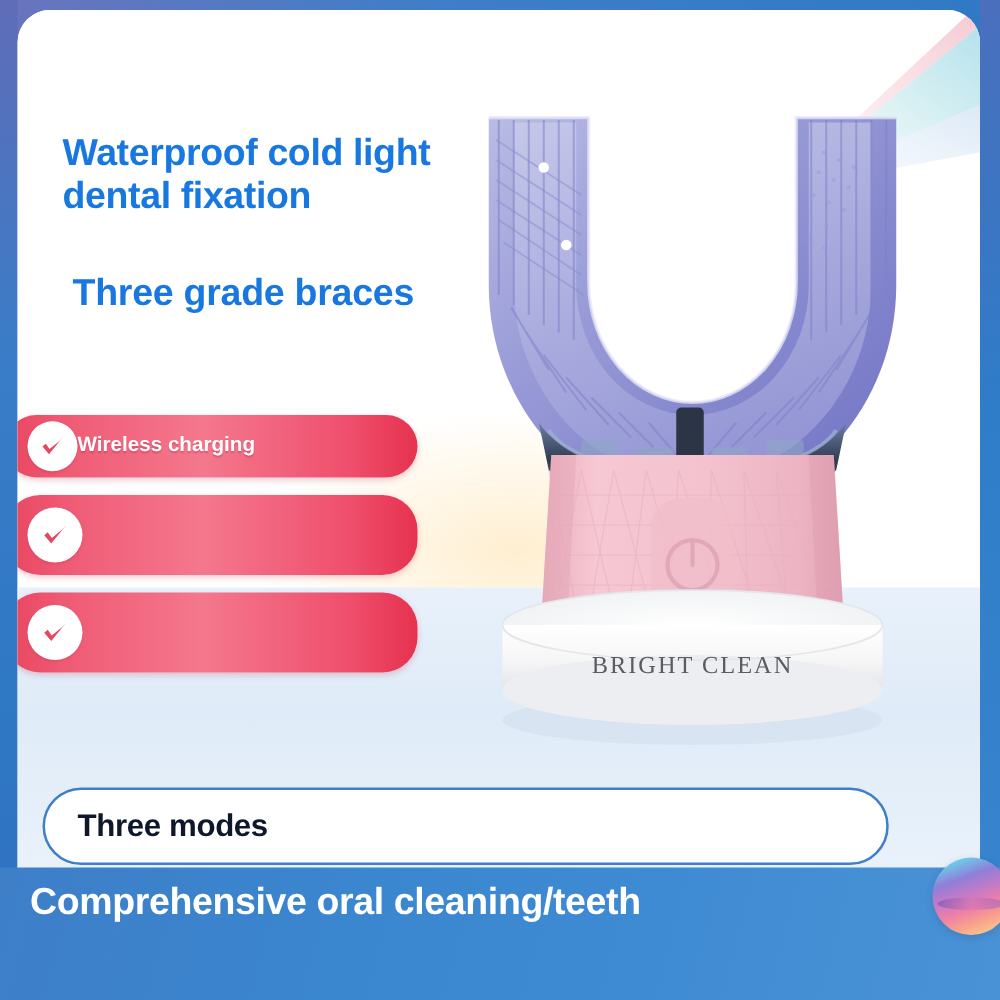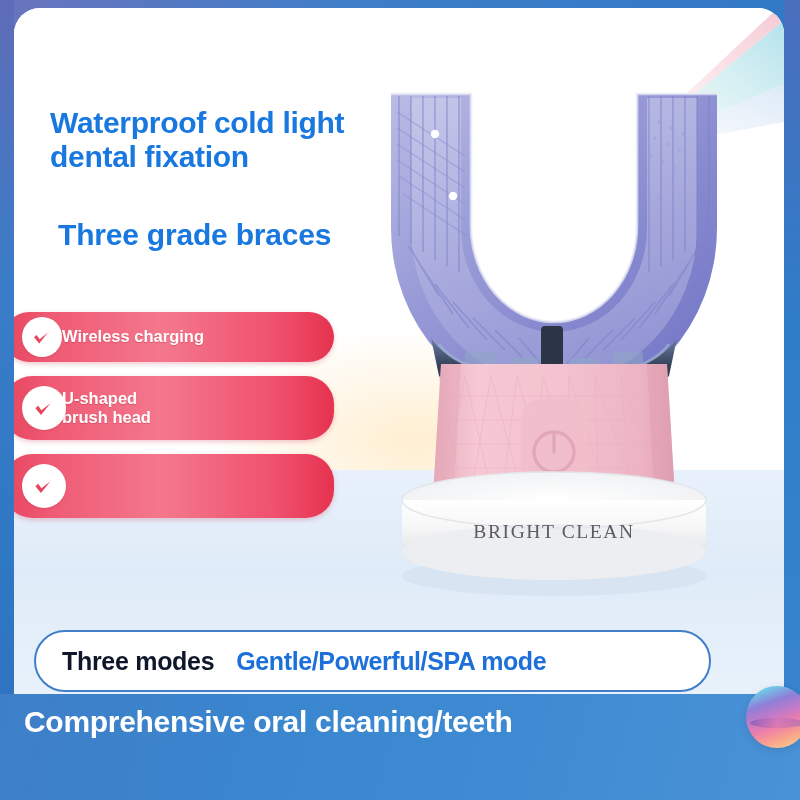--- a/index.html
+++ b/index.html
@@ -61,21 +61,21 @@
   .headline2 {
     position:absolute; left:44px; top:210px; width:430px;
     color:#1878e0;
     font-weight:bold;
     font-size:30px;
     line-height:1.14;
     letter-spacing:-.2px;
   }
 
   
-  .pills { position:absolute; left:-10px; top:304px; width:330px; }
+  .pills { position:absolute; left:-10px; top:324px; width:330px;text-align:right; }
   .pill {
     position:relative;
     display:flex; align-items:center;
     height:50px;
     margin-bottom:14px;
     border-radius:28px;
     padding-left:58px; padding-right:22px;
     background:linear-gradient(90deg,#e8455f 0%,#ef5a74 14%,#f4788d 48%,#ef4e6c 84%,#e5324f 100%);
     box-shadow:0 2px 5px rgba(200,60,85,.28);
   }
@@ -192,22 +192,20 @@
         </span>
         <span class="label">Wireless charging</span>
       </div>
 
       <div class="pill tall">
         <span class="check">
           <svg width="28" height="28" viewBox="0 0 26 26">
             <path d="M5 13.2 L10.2 19.4 L21.4 5.6 L18.4 9.0 L10.6 15.2 L7.6 11.0 Z" fill="#e8455f"></path>
           </svg>
         </span>
-        <span class="label">U-shaped
-brush head</span>
       </div>
 
       <div class="pill tall">
         <span class="check">
           <svg width="28" height="28" viewBox="0 0 26 26">
             <path d="M5 13.2 L10.2 19.4 L21.4 5.6 L18.4 9.0 L10.6 15.2 L7.6 11.0 Z" fill="#e8455f"></path>
           </svg>
         </span>
       </div>
 
@@ -382,21 +380,20 @@
         <ellipse cx="185" cy="424" rx="152" ry="28" fill="url(#baseTop)"></ellipse>
         <rect x="33" y="424" width="304" height="52" fill="url(#baseG)"></rect>
         <ellipse cx="185" cy="476" rx="152" ry="28" fill="#eceef1"></ellipse>
         <ellipse cx="185" cy="424" rx="152" ry="28" fill="none" stroke="#e3e6ea" stroke-width="1.4"></ellipse>
         <text x="185" y="462" text-anchor="middle" font-family="'Liberation Serif', serif" font-size="19.5" letter-spacing="1.6" fill="#5c5c60">BRIGHT CLEAN</text>
       </g>
     </svg>
 
     <div class="modes">
       <span class="m1">Three modes</span>
-      <span class="m2">Gentle/Powerful/SPA mode</span>
     </div>
   </div>
 
   <div class="band">
     <div class="txt">
       <div>Comprehensive oral cleaning/teeth</div>
     </div>
     <div class="sphere"></div>
   </div>
 

